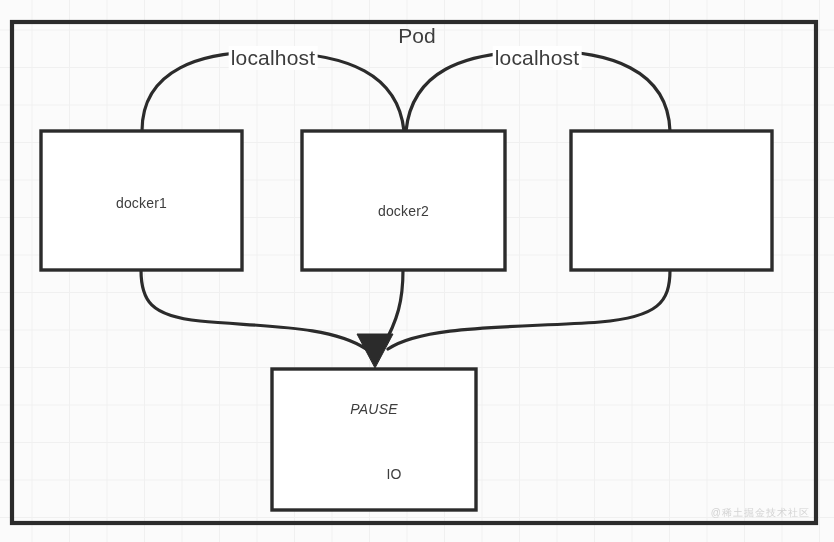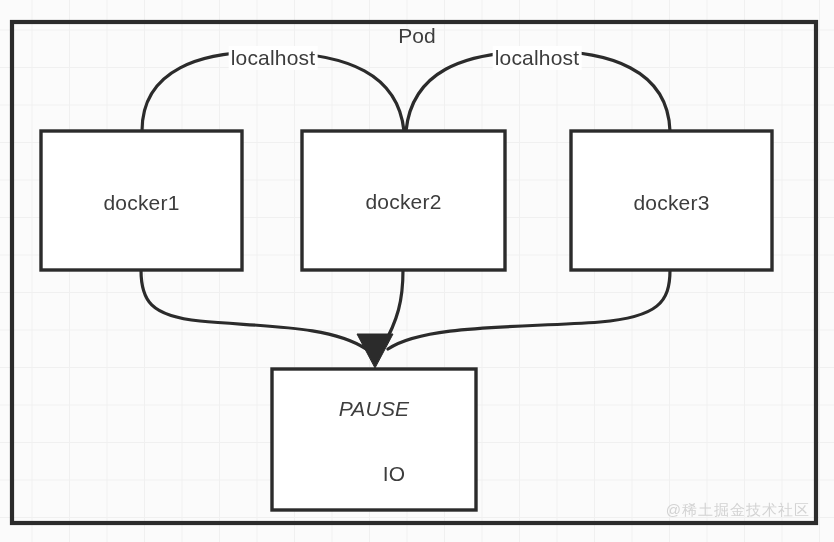--- a/index.html
+++ b/index.html
@@ -45,21 +45,21 @@
   }
   .arrow-head {
     fill: #2b2b2b;
     stroke: #2b2b2b;
     stroke-width: 1;
     stroke-linejoin: round;
   }
   .node-label {
     position: absolute;
     color: #3d3d3d;
-    font-size: 21px;
+    font-size: 14px;
     letter-spacing: 0.2px;
     white-space: nowrap;
     transform: translate(-50%, -50%);
     user-select: none;
   }
   .edge-label {
     position: absolute;
     color: #3d3d3d;
     font-size: 21px;
     letter-spacing: 0.2px;
@@ -75,21 +75,21 @@
     font-size: 21px;
     white-space: nowrap;
     transform: translate(-50%, -50%);
     user-select: none;
   }
   .watermark {
     position: absolute;
     right: 24px;
     bottom: 22px;
     color: #d3d3d3;
-    font-size: 15px;
+    font-size: 10px;
     letter-spacing: 1px;
     white-space: nowrap;
     user-select: none;
   }
 </style>
 </head>
 <body>
 
 <div id="canvas">
 
@@ -119,23 +119,22 @@
   </svg>
 
   <div class="pod-title" style="left:417px; top:36px;">Pod</div>
 
   <div class="edge-label" style="left:273px; top:58px;">localhost</div>
 
   <div class="edge-label" style="left:537px; top:58px;">localhost</div>
 
   <div class="node-label" style="left:141.5px; top:203px;">docker1</div>
 
-  <div class="node-label" style="left:403.5px; top:202px;">docker2</div>
+  <div class="node-label" style="left:403.5px; top:211px;">docker2</div>
 
-  <div class="node-label" style="left:671.5px; top:203px;">docker3</div>
 
   <div class="node-label" style="left:374px; top:409px;font-style:italic;">PAUSE</div>
 
   <div class="node-label" style="left:374px; top:474px;margin-left:20px;">IO</div>
 
   <div class="watermark">@稀土掘金技术社区</div>
 
 </div>
 
 </body></html>

